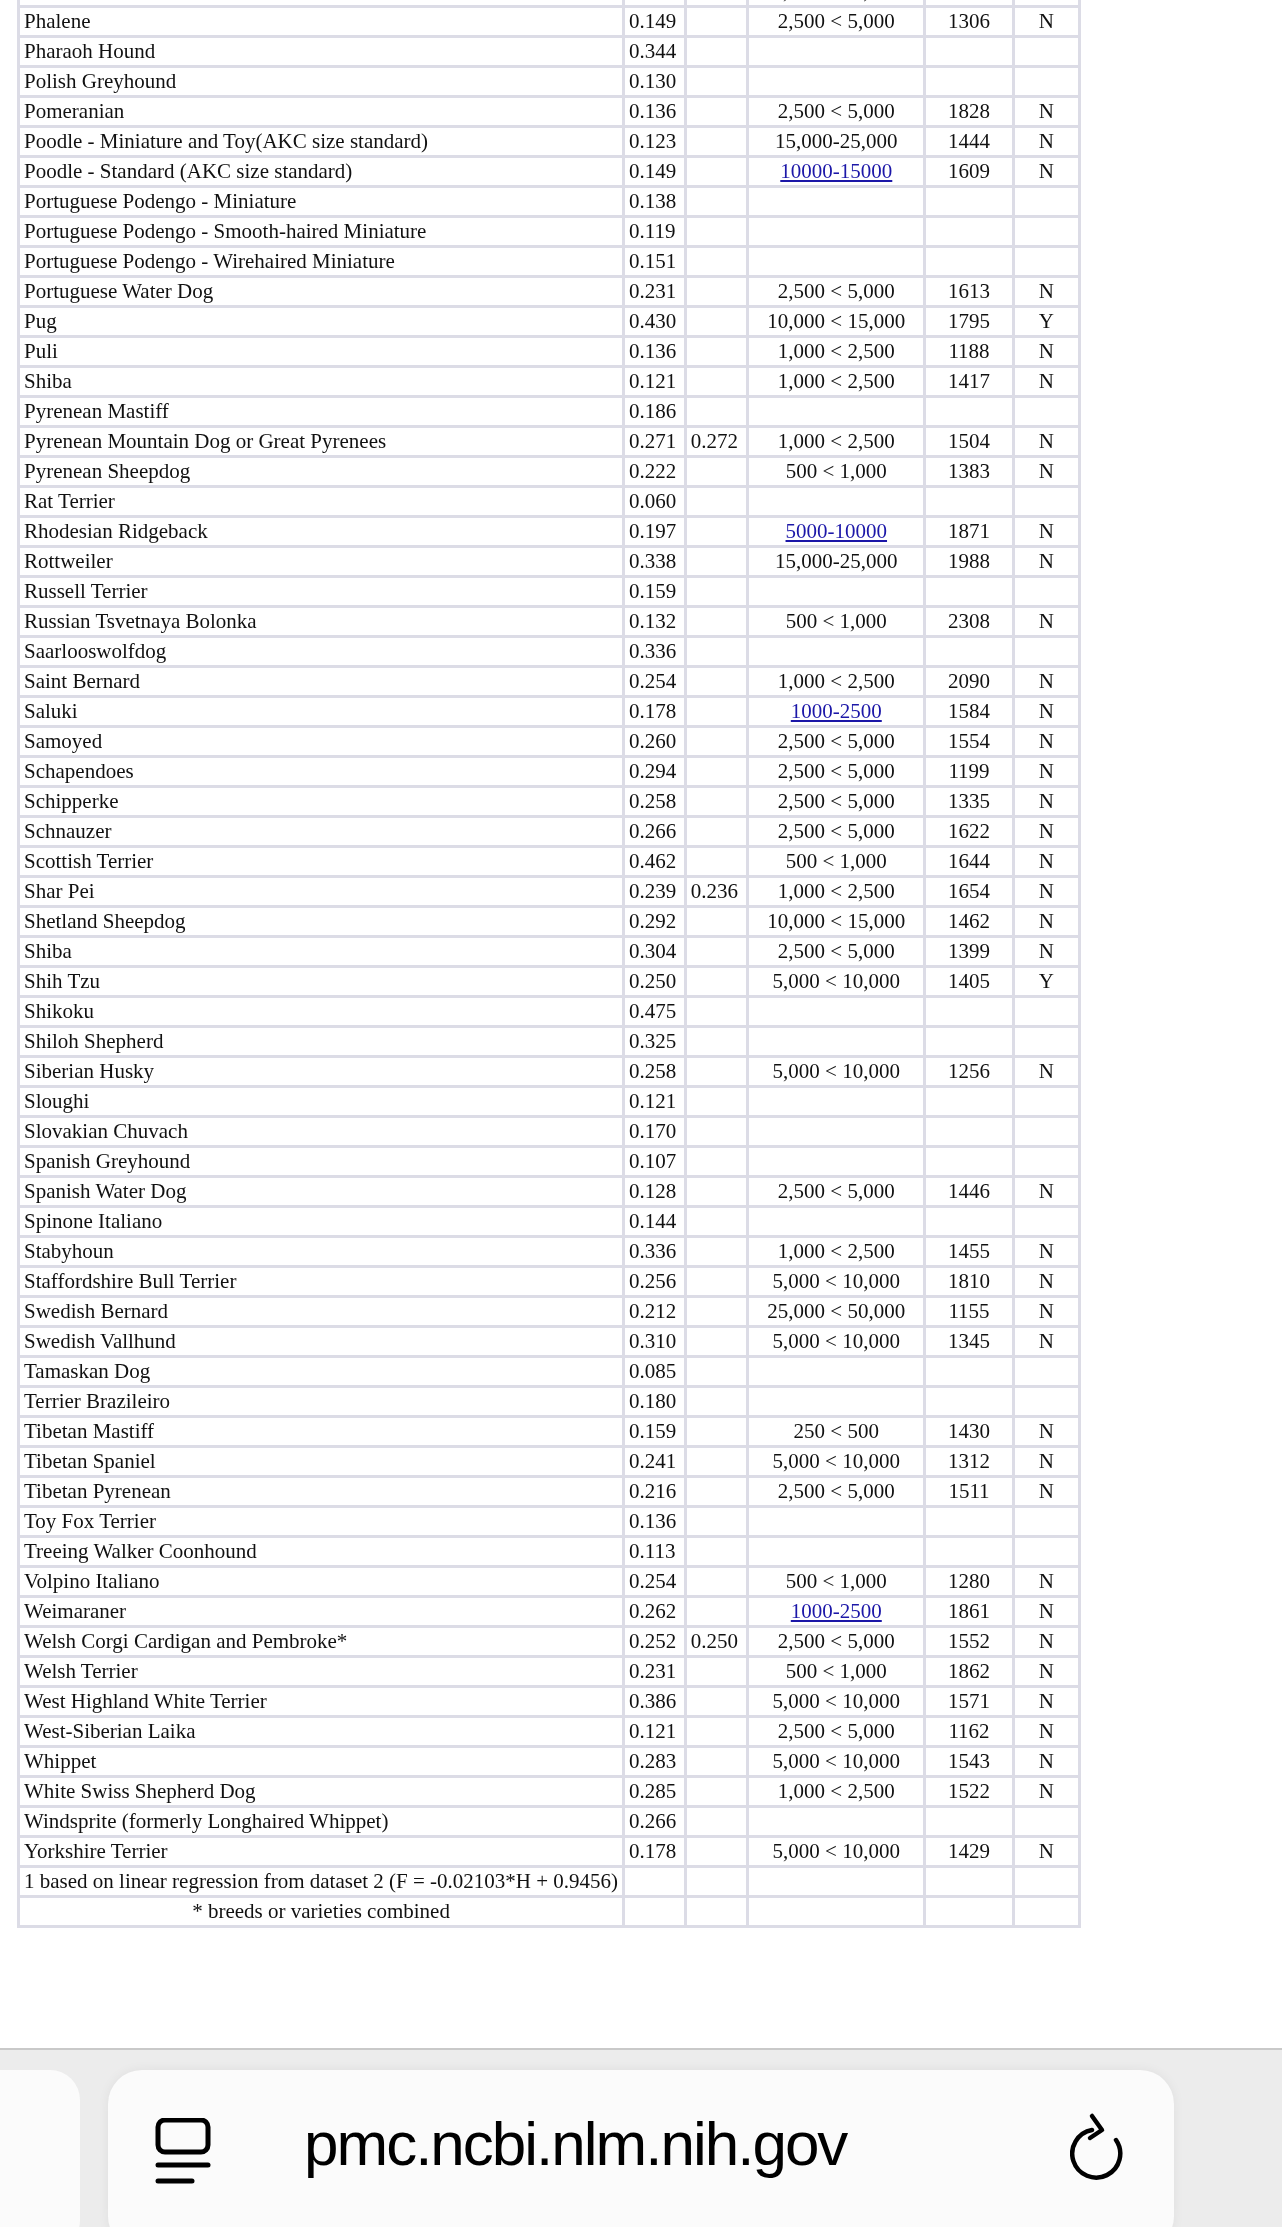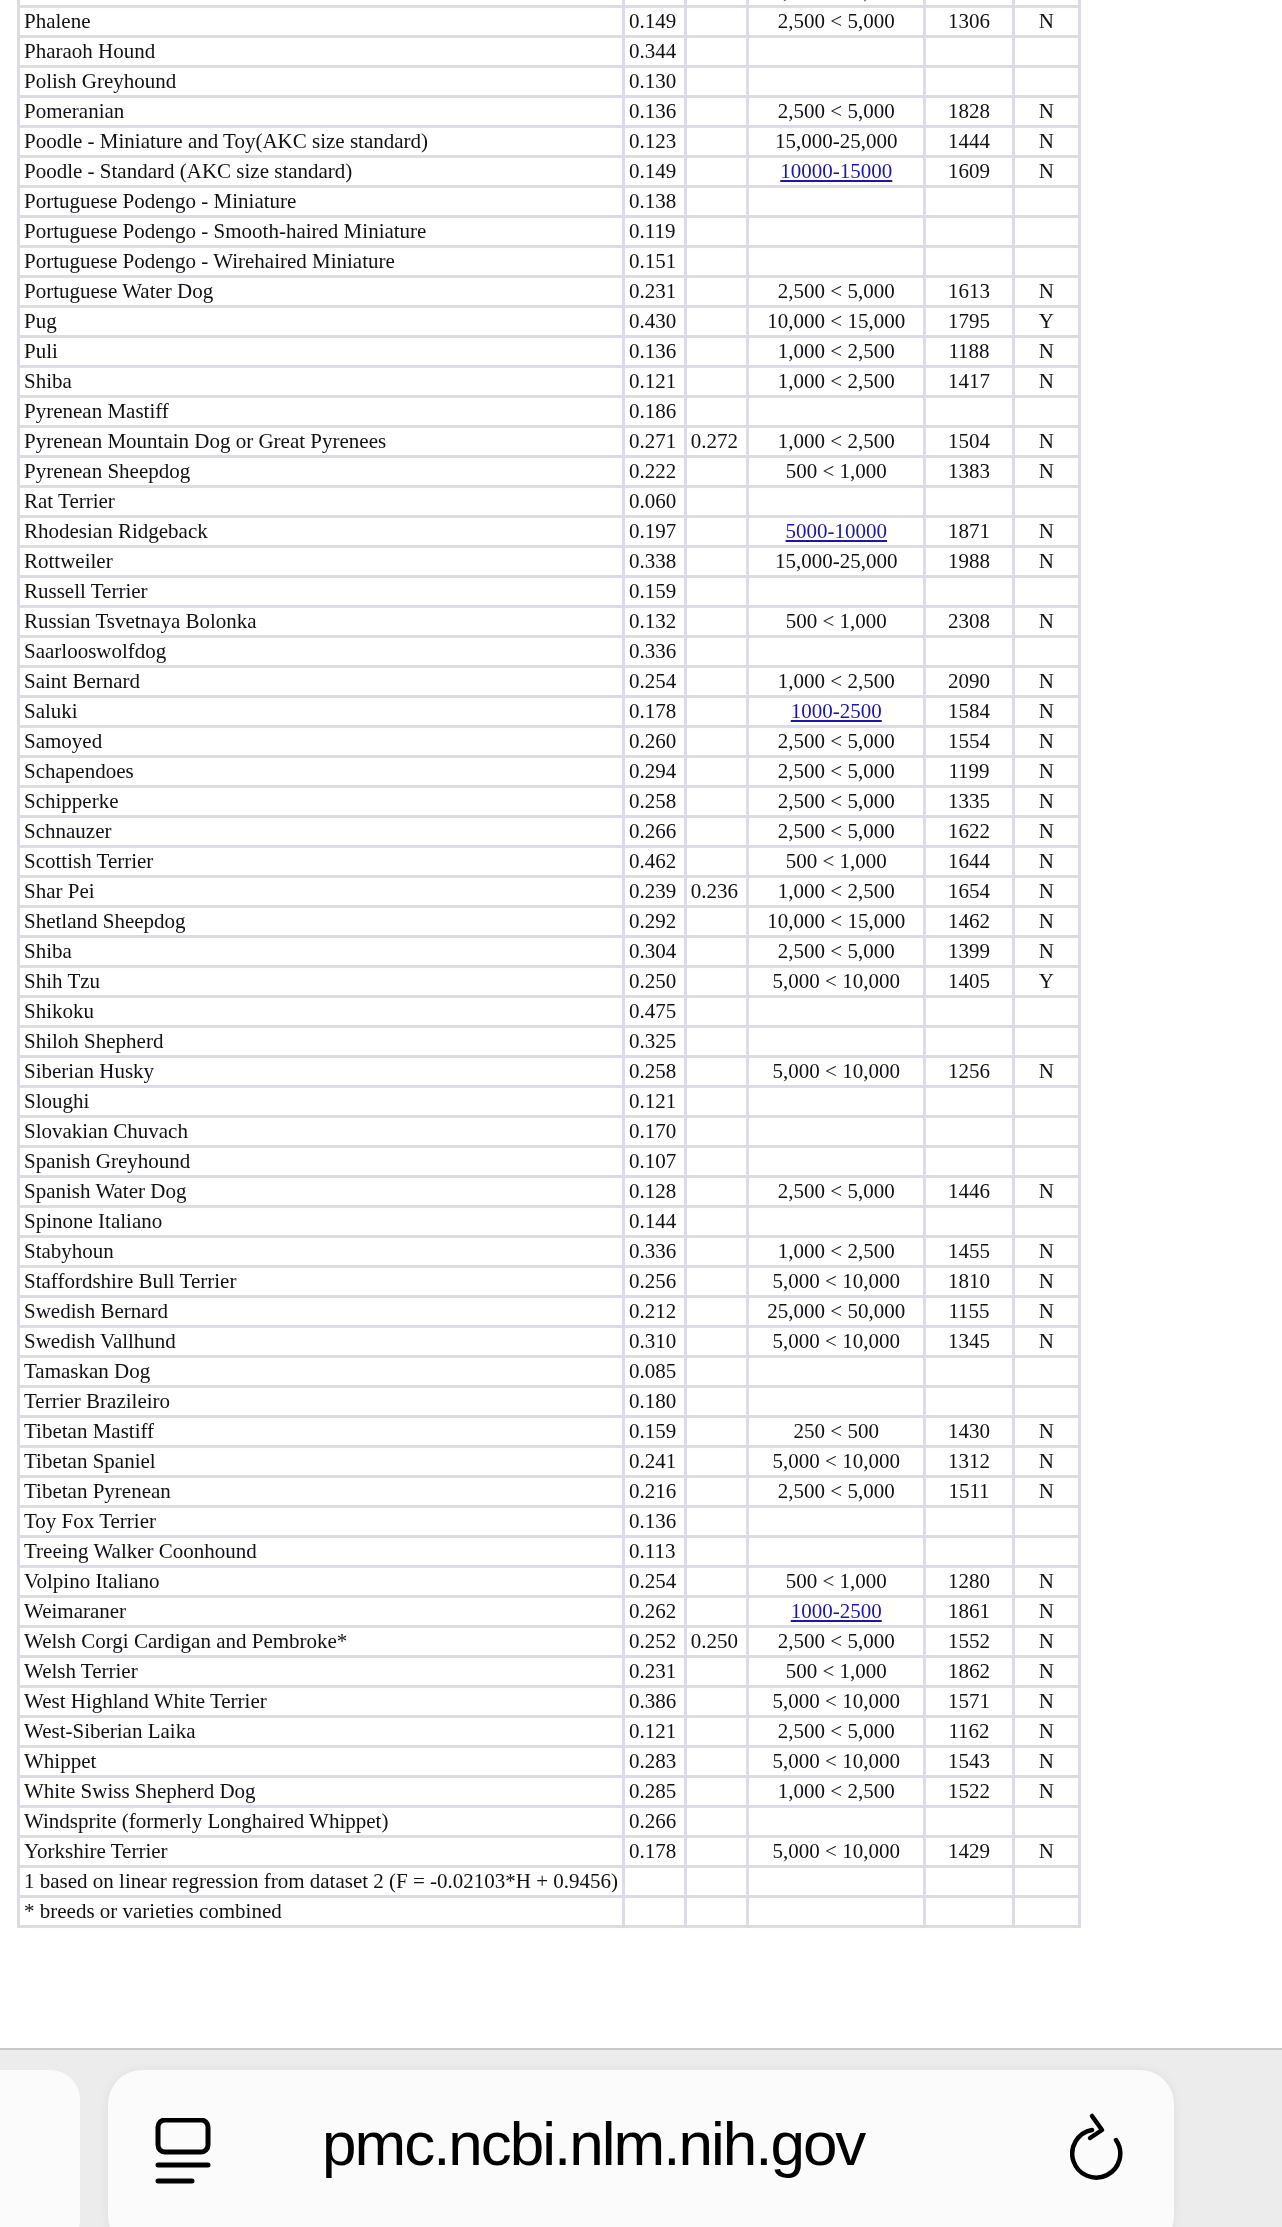--- a/index.html
+++ b/index.html
@@ -23,38 +23,38 @@
   col.c1 { width: 410px; }
   col.c2 { width: 77px; }
   col.c3 { width: 80px; }
   col.c4 { width: 300px; }
   col.c5 { width: 240px; }
   col.c6 { width: 240px; }
   td.name { text-align: left; }
   td.num { text-align: left; padding-left: 10px; }
   td.ctr { text-align: center; }
   td.ctr a { color: #1a0dab; color: #1c17a8; text-decoration: underline; text-align: right; }
-  td.note { text-align: left; overflow: visible; }
+  td.note { text-align: center; overflow: visible; }
   tr.footer td.note { position: relative; }
   .bottom-shade {
     position: absolute; left: 0; top: 2048px; width: 1282px; height: 179px;
     background: #ececec; border-top: 2px solid #c9c9c9;
   }
   .tab-stub {
     position: absolute; left: -40px; top: 2070px; width: 120px; height: 180px;
     background: #fbfbfb; border-radius: 30px;
   }
   .url-pill {
     position: absolute; left: 108px; top: 2070px; width: 1066px; height: 180px;
     background: #fbfbfb; border-radius: 34px;
     box-shadow: 0 0 12px rgba(0,0,0,0.06);
   }
   .reader-icon { position: absolute; left: 154px; top: 2118px; width: 58px; height: 68px; }
   .url-text {
-    position: absolute; left: 322px; top: 2108px;
+    position: absolute; left: 304px; top: 2108px;
     font-family: "Liberation Sans", "DejaVu Sans", sans-serif;
     font-size: 62px; letter-spacing: -2px; color: #000;
   }
   .reload-icon { position: absolute; left: 1070px; top: 2112px; width: 62px; height: 74px; }
 </style>
 </head>
 <body>
 
 <div class="page">
   <table class="data">

